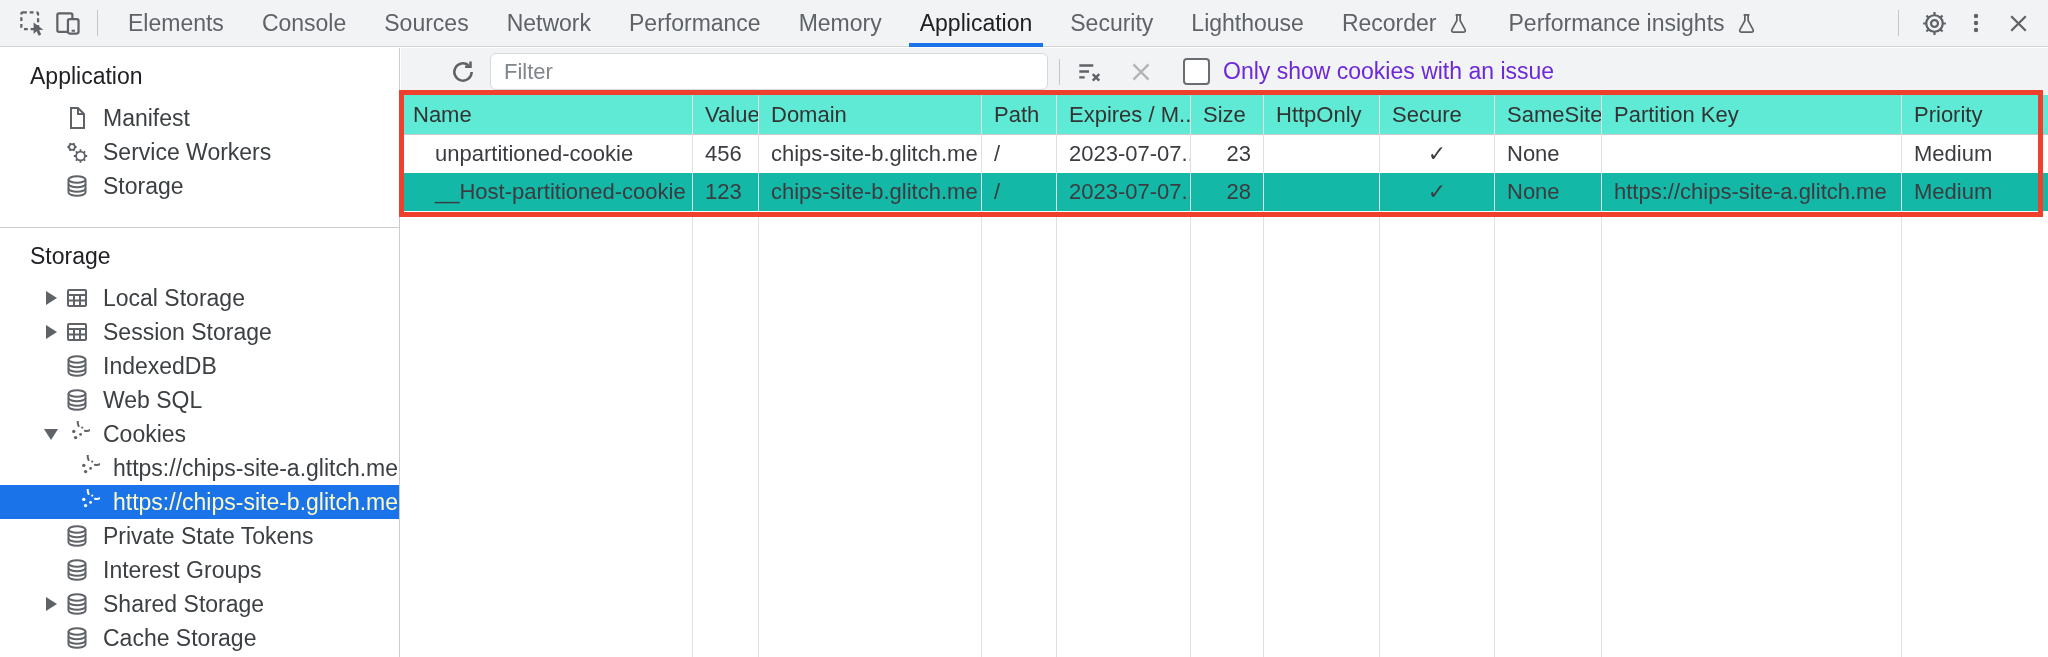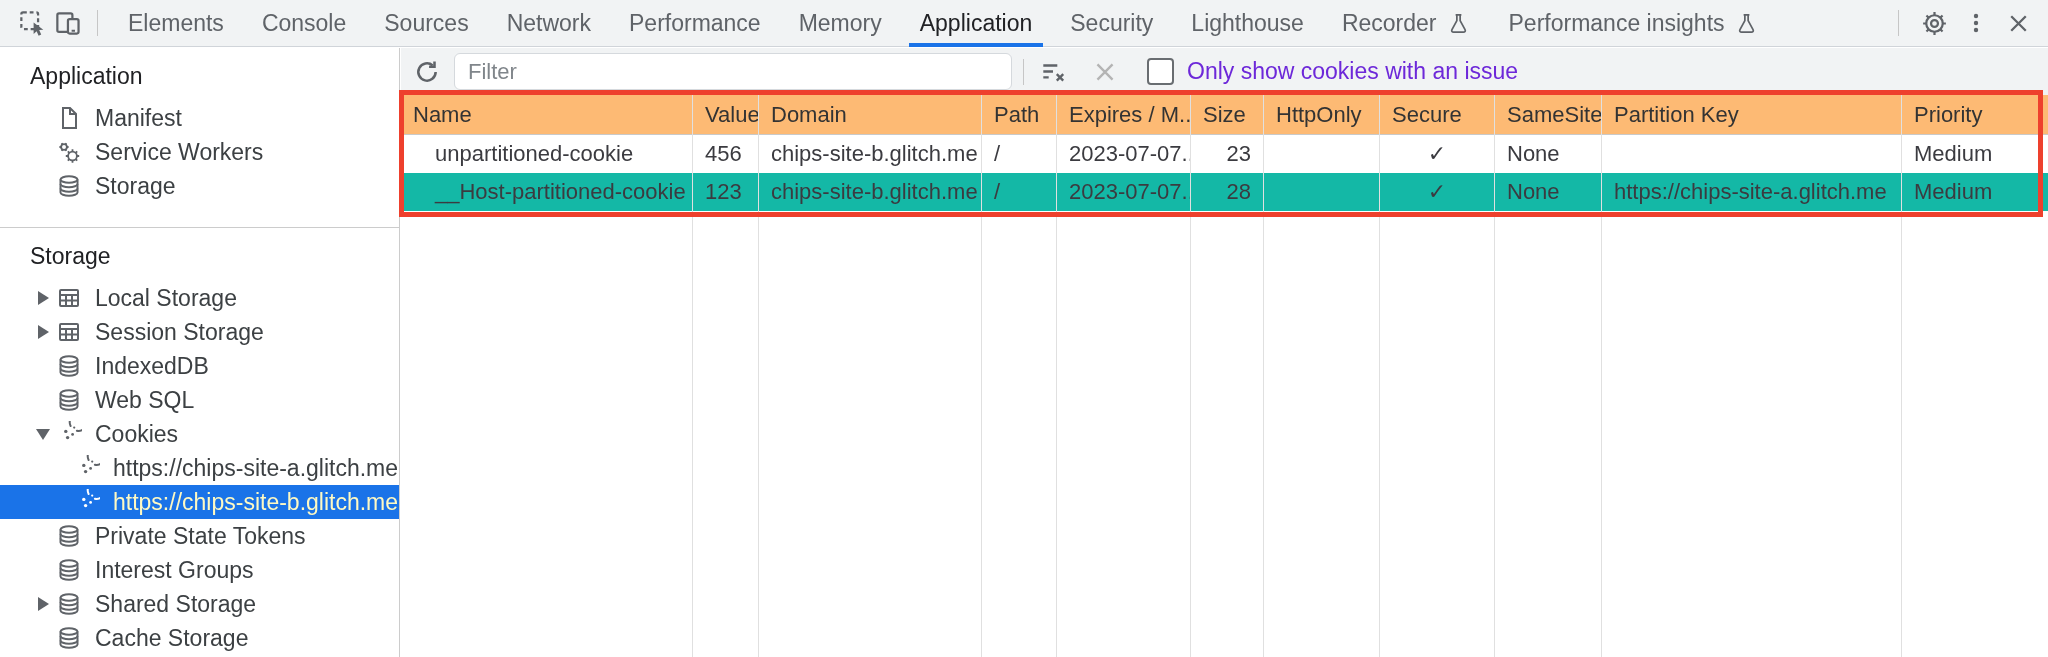--- a/index.html
+++ b/index.html
@@ -16,49 +16,49 @@
   .tab.active{color:#202124;}
   .tab.active::after{content:"";position:absolute;left:8px;right:8px;bottom:0;height:4px;background:#1a73e8;}
   .flask{margin-left:9px;color:#5f6368;display:flex;}
   .right-icons{margin-left:auto;display:flex;align-items:center;padding-right:12px;}
   .right-icons .tbtn{margin-left:6px;}
 
   
   .sidebar{position:absolute;top:48px;left:0;width:400px;bottom:0;background:#fff;
            border-right:1px solid #ccc;box-sizing:border-box;font-size:23px;color:#3c4043;overflow:hidden;}
   .pane-title{padding:15px 0 11px 30px;color:#202124;}
-  .srow{height:34px;display:flex;align-items:center;padding-left:30px;cursor:default;white-space:nowrap;}
+  .srow{height:34px;display:flex;align-items:center;padding-left:38px;cursor:default;white-space:nowrap;}
   .srow.sub{padding-left:48px;}
   .srow.selected{background:#1a73e8;color:#fef9c3;}
   .srow.selected .ic{color:#fff;}
   .tri{width:26px;flex:none;display:flex;justify-content:center;align-items:center;}
   .tri.right::before{content:"";border-left:11px solid #5f6368;border-top:7px solid transparent;border-bottom:7px solid transparent;}
   .tri.down::before{content:"";border-top:11px solid #5f6368;border-left:7px solid transparent;border-right:7px solid transparent;}
   .ic{width:26px;height:26px;margin-right:13px;color:#5f6368;flex:none;}
   .sep{border-top:1px solid #ccc;margin-top:24px;}
 
   
   .toolbar{position:absolute;left:401px;top:48px;right:0;height:47px;background:#f1f3f4;
-           display:flex;align-items:center;box-sizing:border-box;}
+           display:flex;align-items:center;box-sizing:border-box;padding-left:36px;}
   .reload{width:34px;height:34px;margin-left:9px;display:flex;align-items:center;justify-content:center;color:#5f6368;flex:none;}
   .filter-input{margin-left:10px;width:558px;height:37px;border:1px solid #d5d9dd;border-radius:6px;
                 background:#fff;font-size:22px;padding:0 13px;color:#202124;outline:none;box-sizing:border-box;
                 font-family:"Liberation Sans",sans-serif;}
   .filter-input::placeholder{color:#80868b;}
   .icon28{width:30px;height:30px;display:flex;align-items:center;justify-content:center;flex:none;}
   .cf{color:#5f6368;margin-left:3px;}
   .dimx{color:#b4b4b4;margin-left:22px;}
   .checkbox{width:23px;height:23px;border:2px solid #696d71;border-radius:4px;background:#fff;margin-left:27px;flex:none;box-sizing:content-box;}
   .cb-label{font-size:23px;color:#6d28d9;margin-left:13px;white-space:nowrap;}
 
   
   .grid{position:absolute;left:401px;top:95px;right:0;bottom:0;display:flex;font-size:22px;color:#3b3b40;}
   .col{flex:none;border-right:1px solid #e0e0e0;box-sizing:border-box;}
   .col.last{border-right:none;flex:1;}
-  .hcell{height:40px;background:#fdba74;border-bottom:1px solid #c9c9c9;display:flex;align-items:center;
+  .hcell{height:40px;background:#5eead4;border-bottom:1px solid #c9c9c9;display:flex;align-items:center;
          padding:8px 12px;color:#333;white-space:nowrap;overflow:hidden;box-sizing:border-box;}
   .cell{height:38px;display:flex;align-items:center;padding:0 12px;white-space:nowrap;overflow:hidden;box-sizing:border-box;}
   .cell.alt{background:#14b8a6;}
   .col-name .cell{padding-left:34px;}
   .col-size .cell{justify-content:flex-end;}
   .col-secure .cell{justify-content:center;}
 
   
   .redbox{position:absolute;left:399px;top:90px;width:1644px;height:127px;border:5px solid #ee402d;
           box-sizing:border-box;pointer-events:none;z-index:5;}

